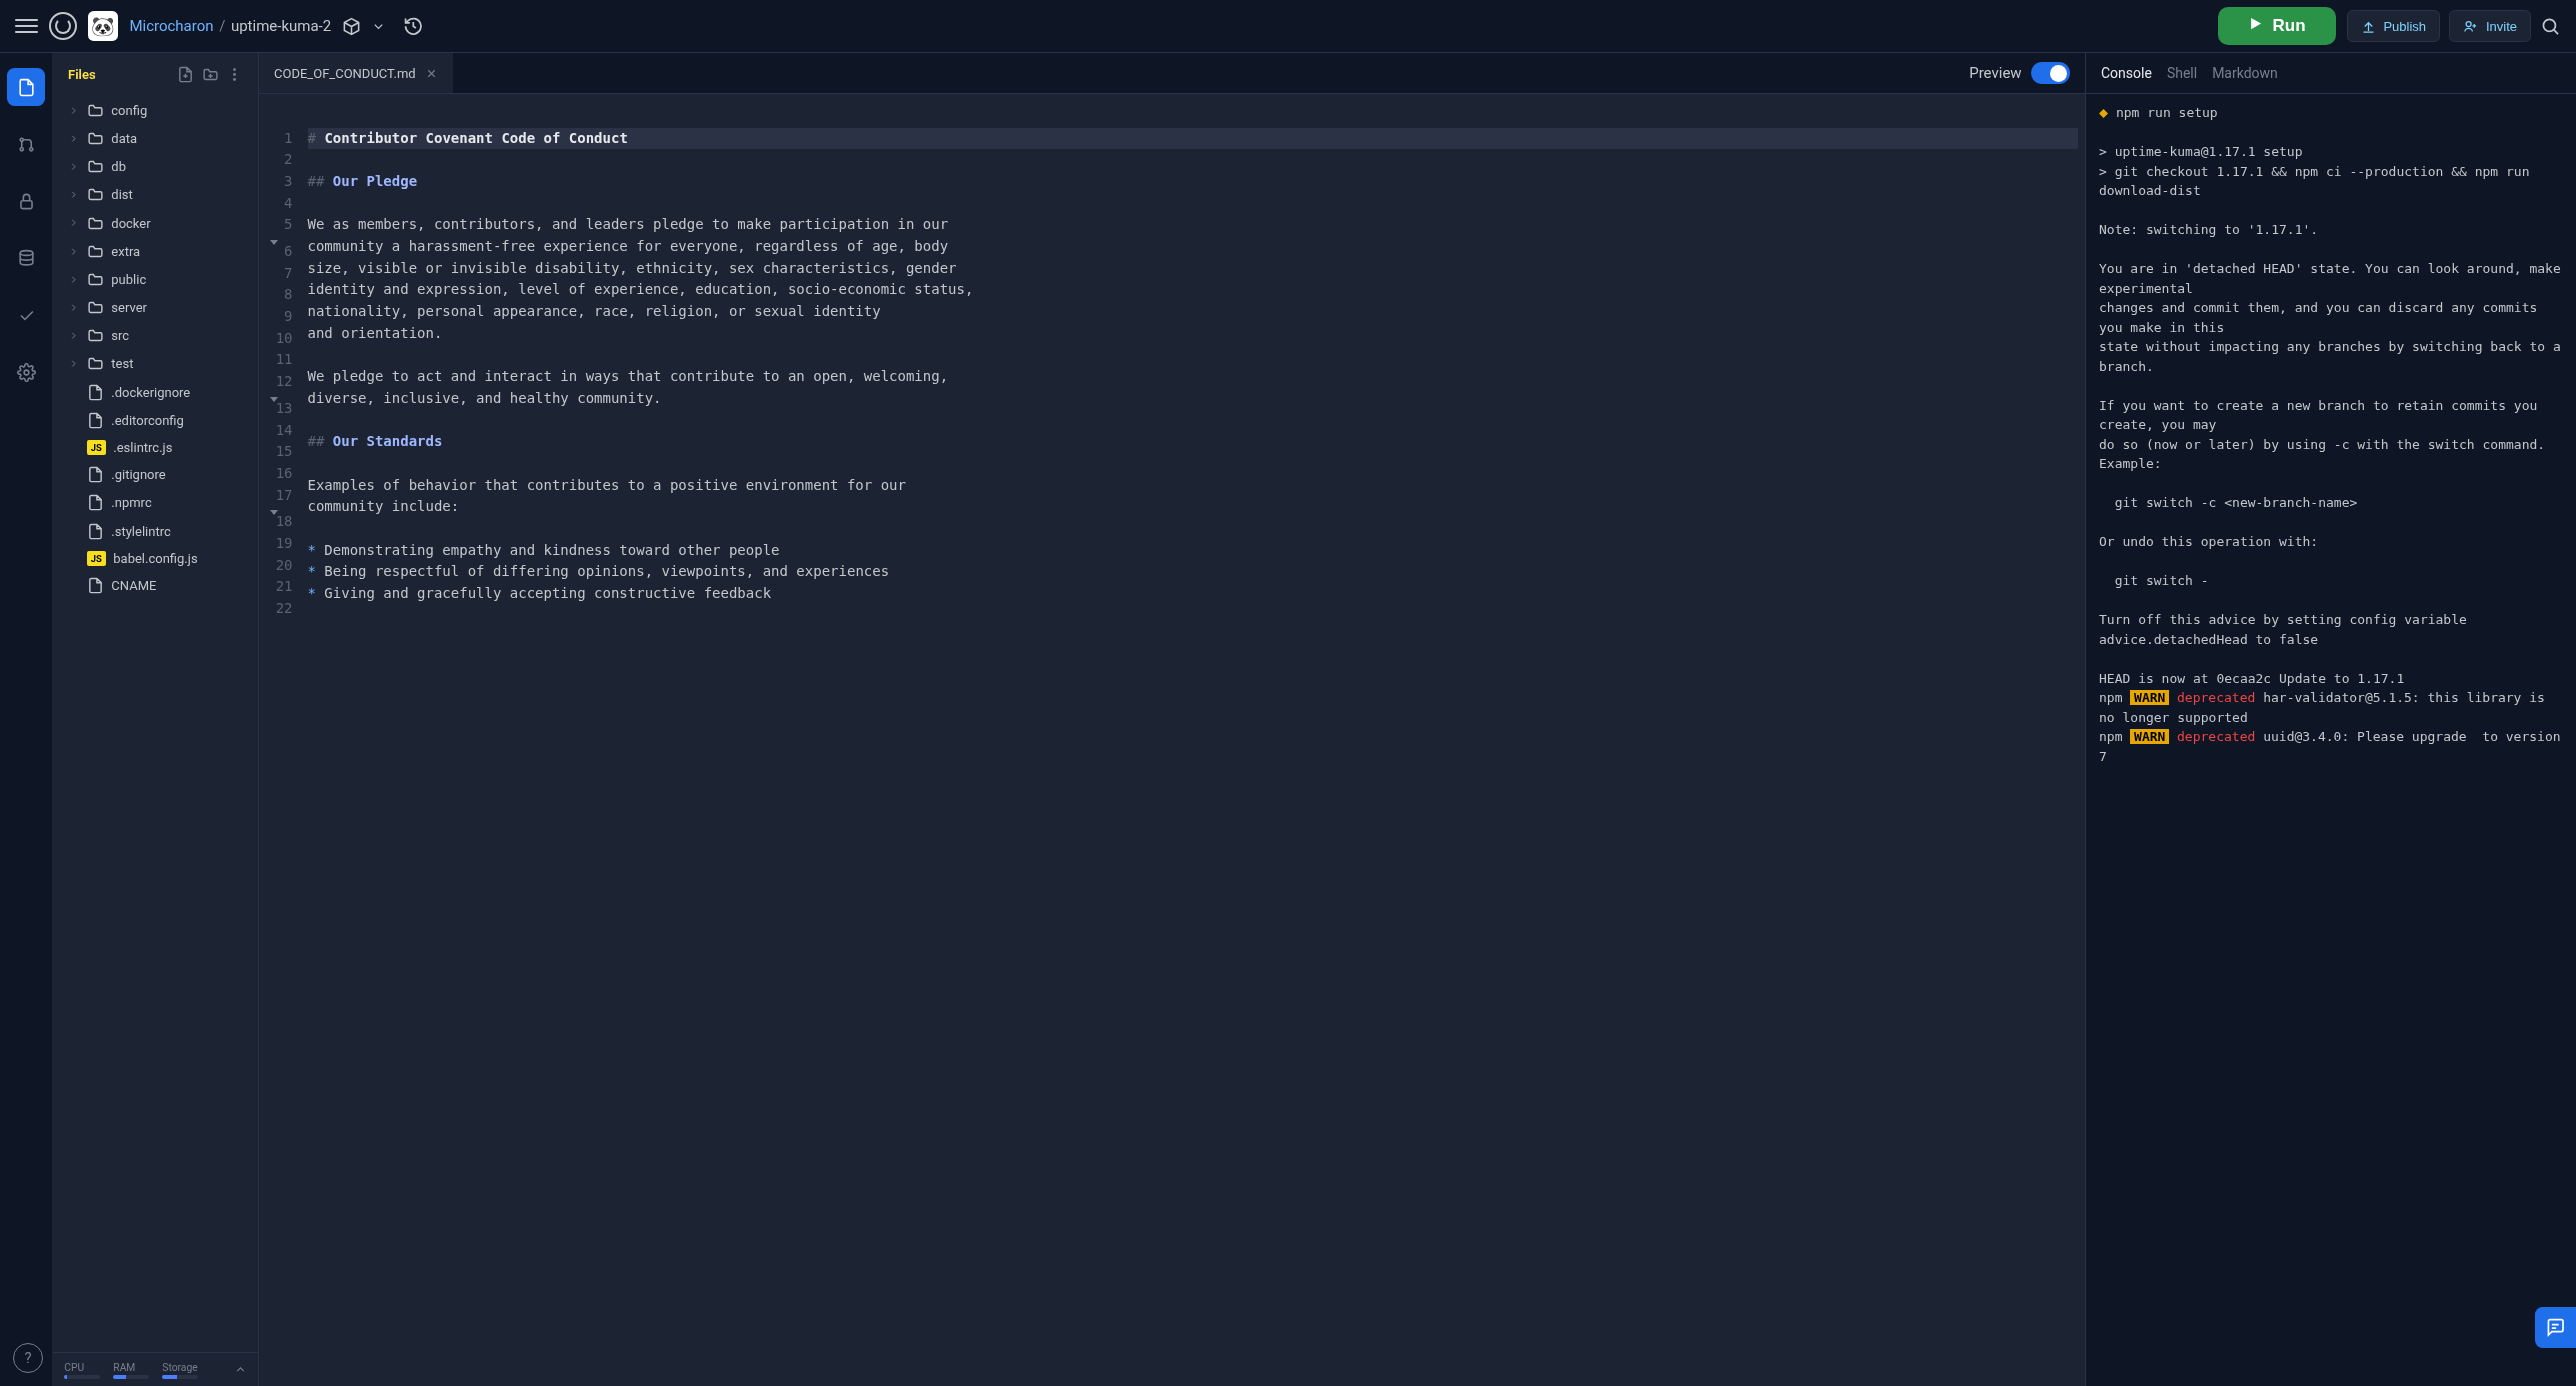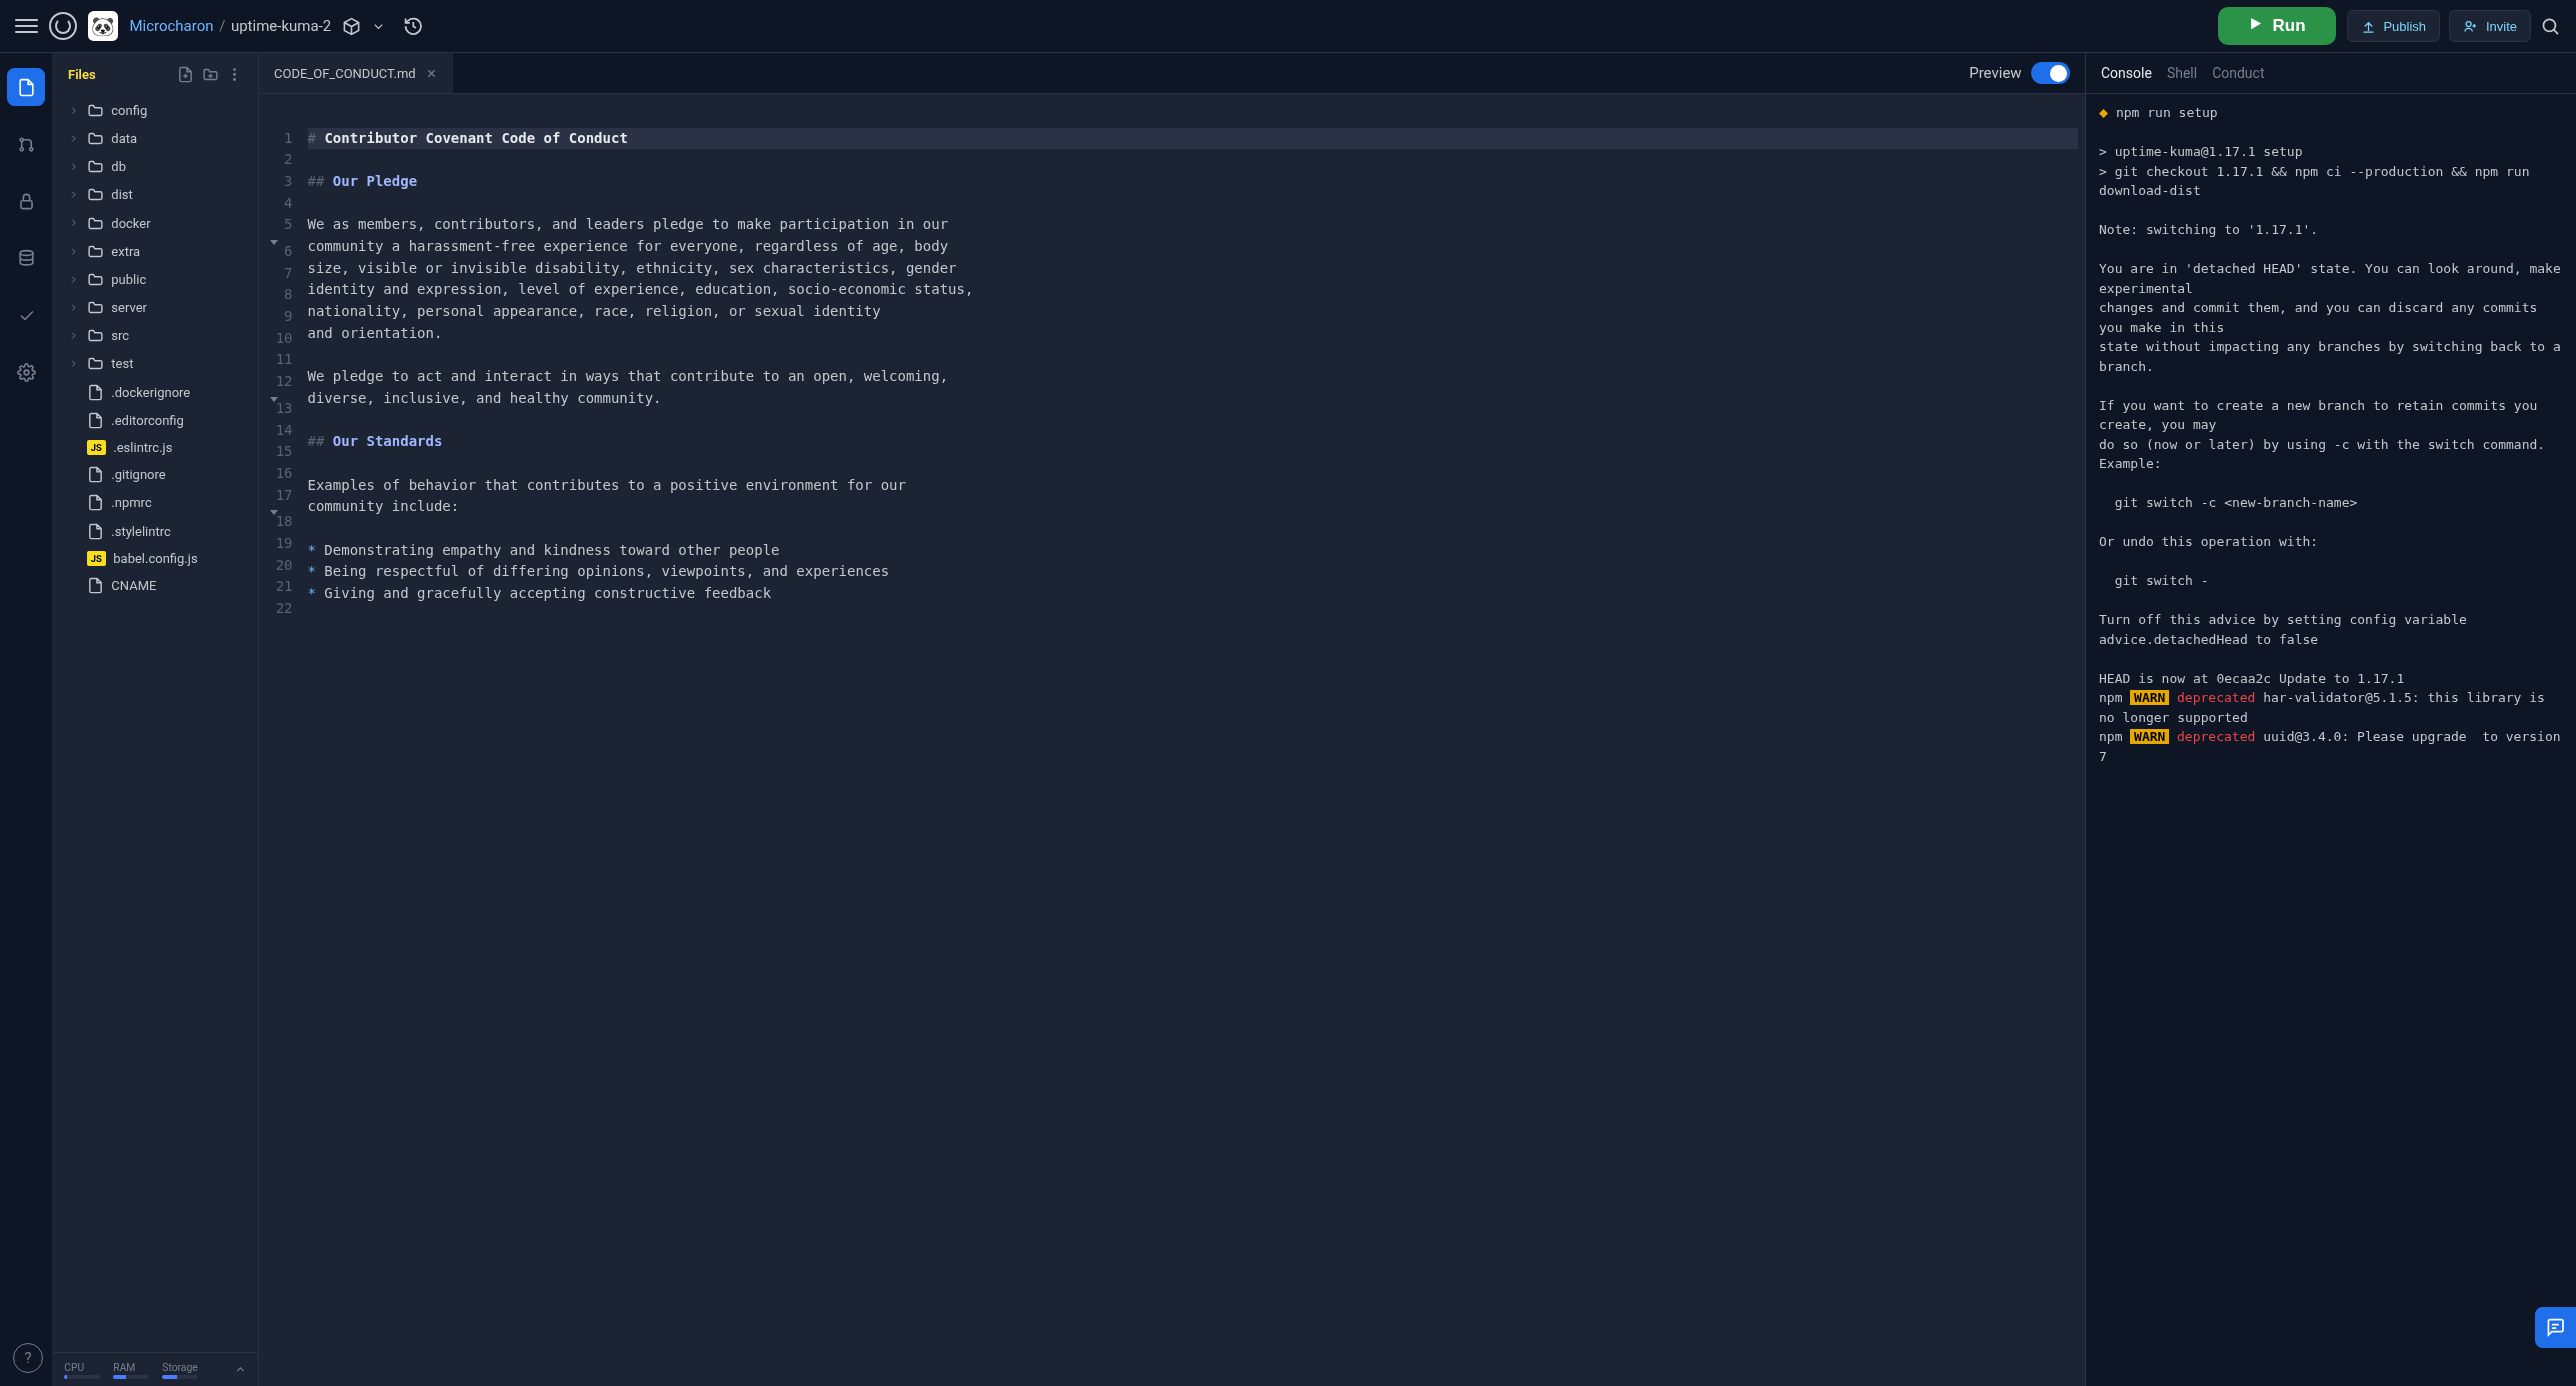--- a/index.html
+++ b/index.html
@@ -572,21 +572,21 @@
           <div>22</div>
         </div>
       <div class="code" id="code"><div class="line hl"><span class="md-hash">#</span> <span class="md-h1">Contributor Covenant Code of Conduct</span></div><div class="line">&nbsp;</div><div class="line"><span class="md-hash">##</span> <span class="md-h2">Our Pledge</span></div><div class="line">&nbsp;</div><div class="line">We as members, contributors, and leaders pledge to make participation in our</div><div class="line">community a harassment-free experience for everyone, regardless of age, body</div><div class="line">size, visible or invisible disability, ethnicity, sex characteristics, gender</div><div class="line">identity and expression, level of experience, education, socio-economic status,</div><div class="line">nationality, personal appearance, race, religion, or sexual identity</div><div class="line">and orientation.</div><div class="line">&nbsp;</div><div class="line">We pledge to act and interact in ways that contribute to an open, welcoming,</div><div class="line">diverse, inclusive, and healthy community.</div><div class="line">&nbsp;</div><div class="line"><span class="md-hash">##</span> <span class="md-h2">Our Standards</span></div><div class="line">&nbsp;</div><div class="line">Examples of behavior that contributes to a positive environment for our</div><div class="line">community include:</div><div class="line">&nbsp;</div><div class="line"><span class="md-star">*</span> Demonstrating empathy and kindness toward other people</div><div class="line"><span class="md-star">*</span> Being respectful of differing opinions, viewpoints, and experiences</div><div class="line"><span class="md-star">*</span> Giving and gracefully accepting constructive feedback</div></div>
     </div>
   </div>
 
   <div class="console-pane">
     <div class="console-tabs" id="console-tabs">
         <span class="ctab active">Console</span>
         <span class="ctab">Shell</span>
-        <span class="ctab">Conduct</span>
+        <span class="ctab">Markdown</span>
       </div>
     <div class="console-body" id="console-body"><div><span class="prompt-icon">⬥</span> npm run setup</div><div>&nbsp;</div><div>&gt; uptime-kuma@1.17.1 setup</div><div>&gt; git checkout 1.17.1 &amp;&amp; npm ci --production &amp;&amp; npm run download-dist</div><div>&nbsp;</div><div>Note: switching to '1.17.1'.</div><div>&nbsp;</div><div>You are in 'detached HEAD' state. You can look around, make experimental</div><div>changes and commit them, and you can discard any commits you make in this</div><div>state without impacting any branches by switching back to a branch.</div><div>&nbsp;</div><div>If you want to create a new branch to retain commits you create, you may</div><div>do so (now or later) by using -c with the switch command. Example:</div><div>&nbsp;</div><div>  git switch -c &lt;new-branch-name&gt;</div><div>&nbsp;</div><div>Or undo this operation with:</div><div>&nbsp;</div><div>  git switch -</div><div>&nbsp;</div><div>Turn off this advice by setting config variable advice.detachedHead to false</div><div>&nbsp;</div><div>HEAD is now at 0ecaa2c Update to 1.17.1</div><div>npm <span class="warn-badge">WARN</span> <span class="deprecated">deprecated</span> har-validator@5.1.5: this library is no longer supported</div><div>npm <span class="warn-badge">WARN</span> <span class="deprecated">deprecated</span> uuid@3.4.0: Please upgrade  to version 7</div></div>
   </div>
 </div>
 
 <div class="help-fab">?</div>
 <div class="chat-fab">
   <svg width="20.6" height="20.6" viewBox="0 0 24 24" fill="none" stroke="currentColor" stroke-width="2">
       <path d="M21 15a2 2 0 0 1-2 2H8l-4 4V5a2 2 0 0 1 2-2h13a2 2 0 0 1 2 2z"></path>
       <path d="M8 9h8M8 13h5"></path>

